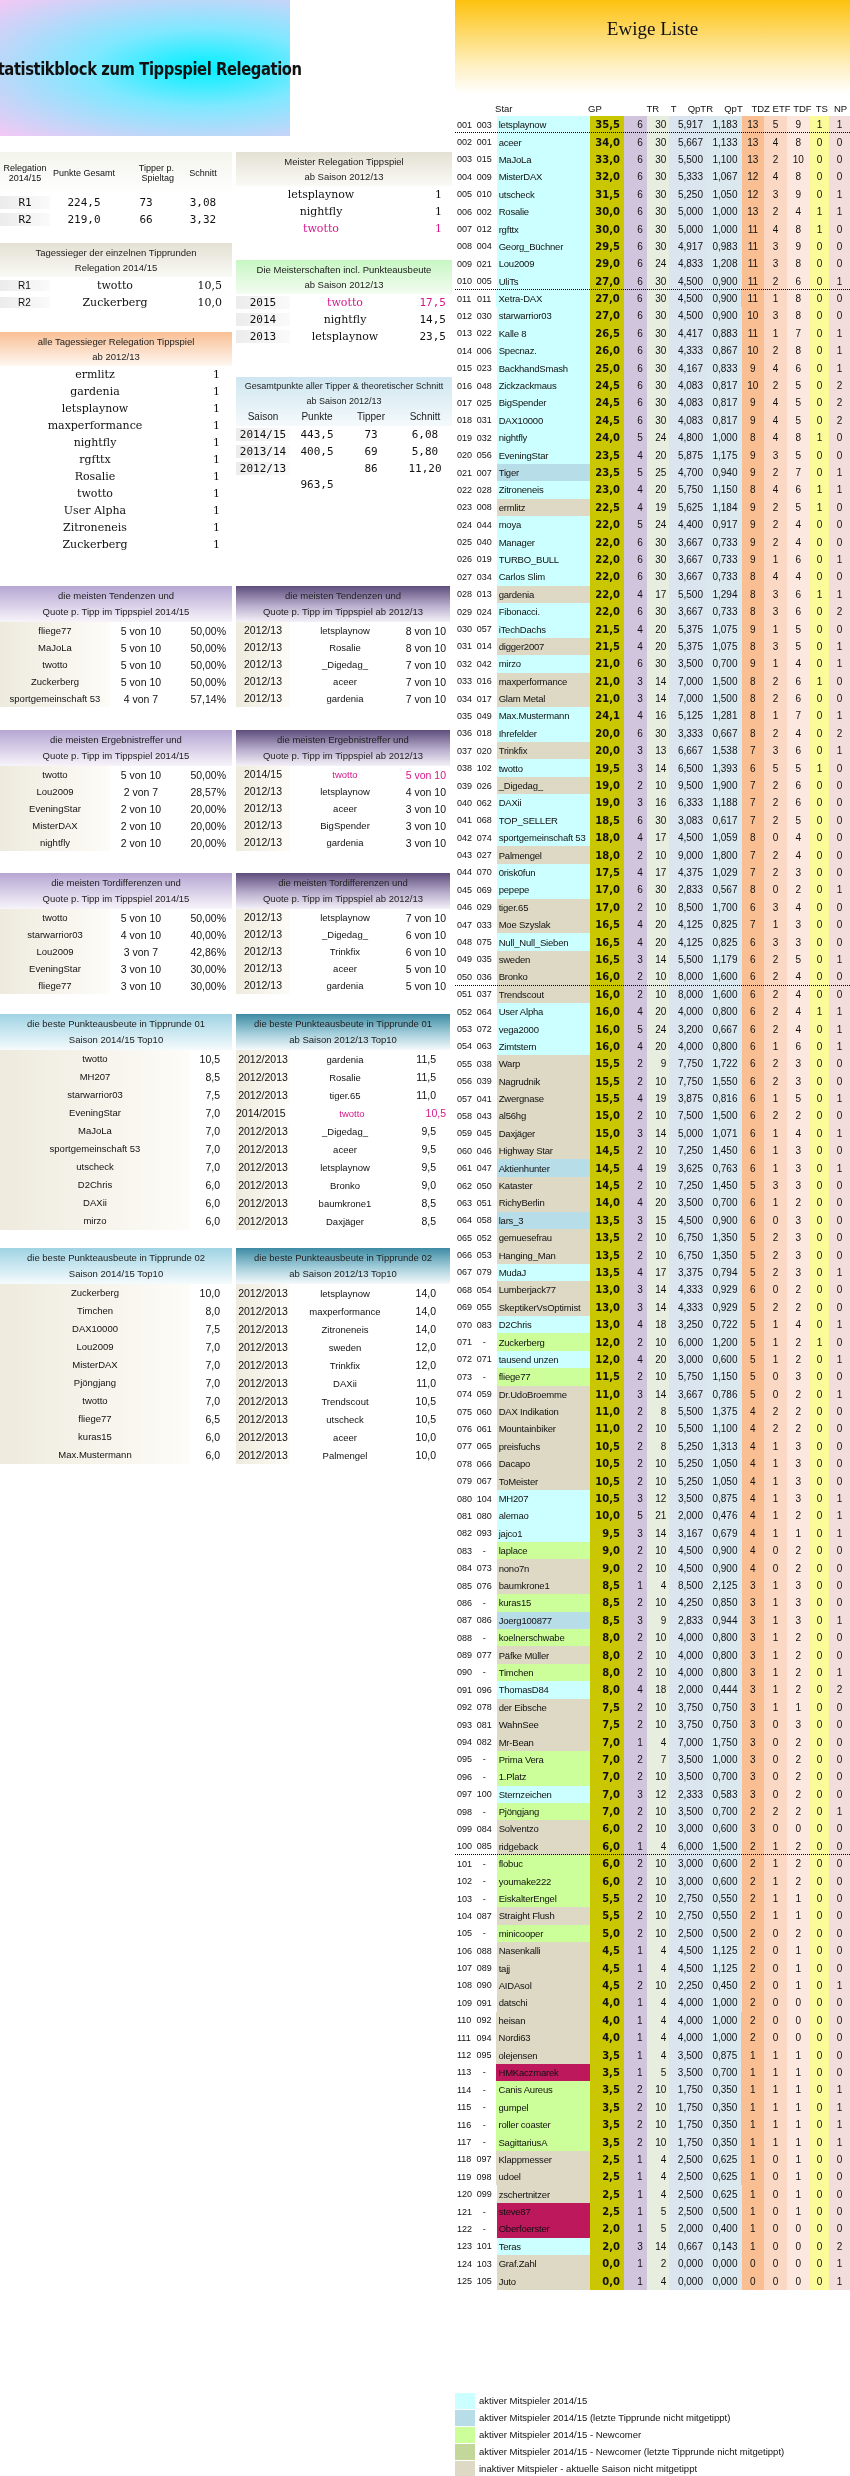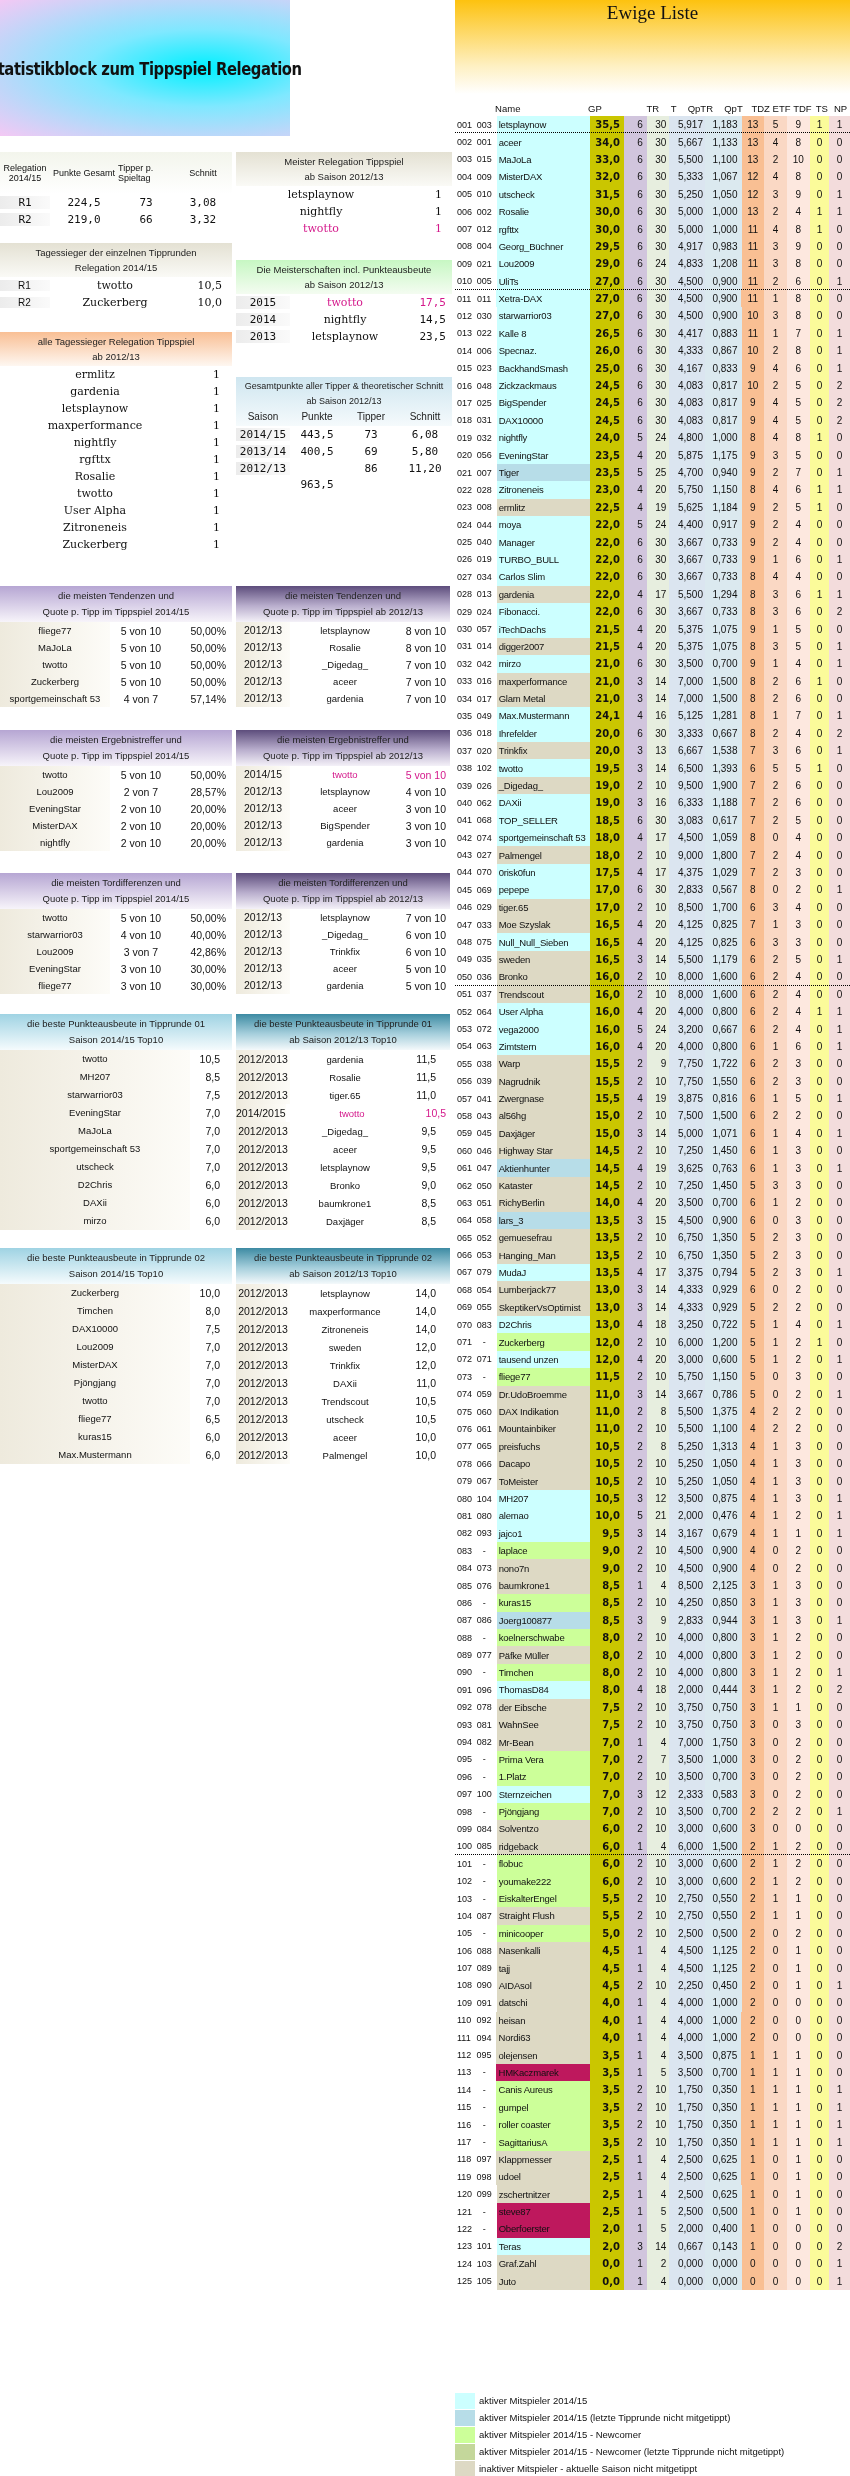--- a/index.html
+++ b/index.html
@@ -20,21 +20,21 @@
   .row { display: flex; align-items: center; height: 17px; }
   .serif { font-family: "DejaVu Serif", serif; font-size: 11px; }
   .mono { font-family: "DejaVu Sans Mono", monospace; font-size: 11px; }
   .pink { color: #d4188b; }
   .c { text-align: center; }
   .r { text-align: right; }
   .shade { background: linear-gradient(90deg, #eeeadd, #fdfcf8); }
   .shade-grey { background: linear-gradient(90deg, #ececec, #fafafa); }
   .stat-row { display: flex; height: 17px; align-items: center; font-size: 10.5px; }
   
-  .right-hdr { left: 455px; top: 0; width: 395px; height: 94px; background: linear-gradient(#fdc20f, #fef0c2 70%, #fff); text-align: center; font-family: "Liberation Serif", serif; font-size: 19px; line-height: 26px; padding-top: 0; }
+  .right-hdr { left: 455px; top: 0; width: 395px; height: 94px; background: linear-gradient(#fdc20f, #fef0c2 70%, #fff); text-align: center; font-family: "Liberation Serif", serif; font-size: 19px; line-height: 26px; padding-top: 16px; }
   .el { left: 455px; top: 100px; width: 395px; }
   .el-row { display: flex; height: 17.4px; align-items: center; font-size: 10px; position: relative; }
   .el-row.sep::after { content: ""; position: absolute; left: 0; right: 0; bottom: 0; border-bottom: 1px dotted #000; }
   .col-rk { width: 17px; padding-left: 2px; font-size: 9px; }
   .col-pr { width: 25px; text-align: center; font-size: 9px; }
   .col-nm { width: 95px; padding-left: 2px; height: 100%; display: flex; align-items: center; white-space: nowrap; overflow: hidden; font-size: 9.5px; letter-spacing: -0.2px; }
   .col-gp { width: 34px; text-align: right; padding-right: 4px; background: #cac600; height: 100%; display: flex; align-items: center; justify-content: flex-end; font-weight: bold; font-family: "DejaVu Sans", sans-serif; font-size: 10px; }
   .col-tr { width: 23px; text-align: right; padding-right: 4px; background: #d1c5dd; height: 100%; display: flex; align-items: center; justify-content: flex-end; }
   .col-t { width: 23px; text-align: right; padding-right: 3px; background: #e7eedf; height: 100%; display: flex; align-items: center; justify-content: flex-end; }
   .col-qptr { width: 36px; text-align: right; padding-right: 2px; background: #dbe5f0; height: 100%; display: flex; align-items: center; justify-content: flex-end; }
@@ -59,21 +59,21 @@
 <body>
 
 <div class="abs banner">
   <div class="banner-title">Statistikblock zum Tippspiel Relegation</div>
 </div>
 
 <div class="box" style="left:0;top:152px;width:232px;">
   <div style="display:flex;background:linear-gradient(#f3f5ec,#fff);font-size:9px;height:42px;align-items:center;">
     <div style="width:50px;text-align:center;">Relegation 2014/15</div>
     <div style="width:68px;text-align:center;">Punkte Gesamt</div>
-    <div style="width:56px;text-align:left;">Tipper p. Spieltag</div>
+    <div style="width:56px;text-align:right;">Tipper p. Spieltag</div>
     <div style="width:58px;text-align:center;">Schnitt</div>
   </div>
   <div class="row mono">
     <div class="c shade-grey" style="width:50px;">R1</div>
     <div class="c" style="width:68px;">224,5</div>
     <div class="c" style="width:56px;">73</div>
     <div class="c" style="width:58px;">3,08</div>
   </div>
   <div class="row mono">
     <div class="c shade-grey" style="width:50px;">R2</div>
@@ -623,21 +623,21 @@
       </div>
     </div>
   </div>
 
 <div class="abs right-hdr">
   <div>Ewige Liste</div>
 </div>
 <div class="abs el">
   <div class="el-head">
     <span style="width:42px;"></span>
-    <span style="width:95px;text-align:left;padding-left:2px;">Name</span>
+    <span style="width:95px;text-align:left;padding-left:2px;">Star</span>
     <span style="width:34px;">GP</span>
     <span style="width:23px;margin-left:32px;">TR</span>
     <span style="width:23px;">T</span>
     <span style="width:36px;">QpTR</span>
     <span style="width:37px;">QpT</span>
     <span style="width:23px;">TDZ</span>
     <span style="width:23px;">ETF</span>
     <span style="width:23px;">TDF</span>
     <span style="width:20px;">TS</span>
     <span style="width:21px;">NP</span>

